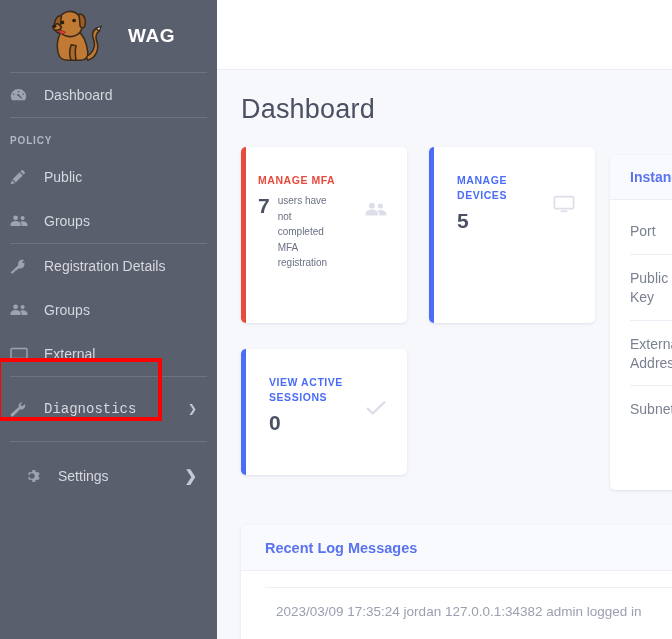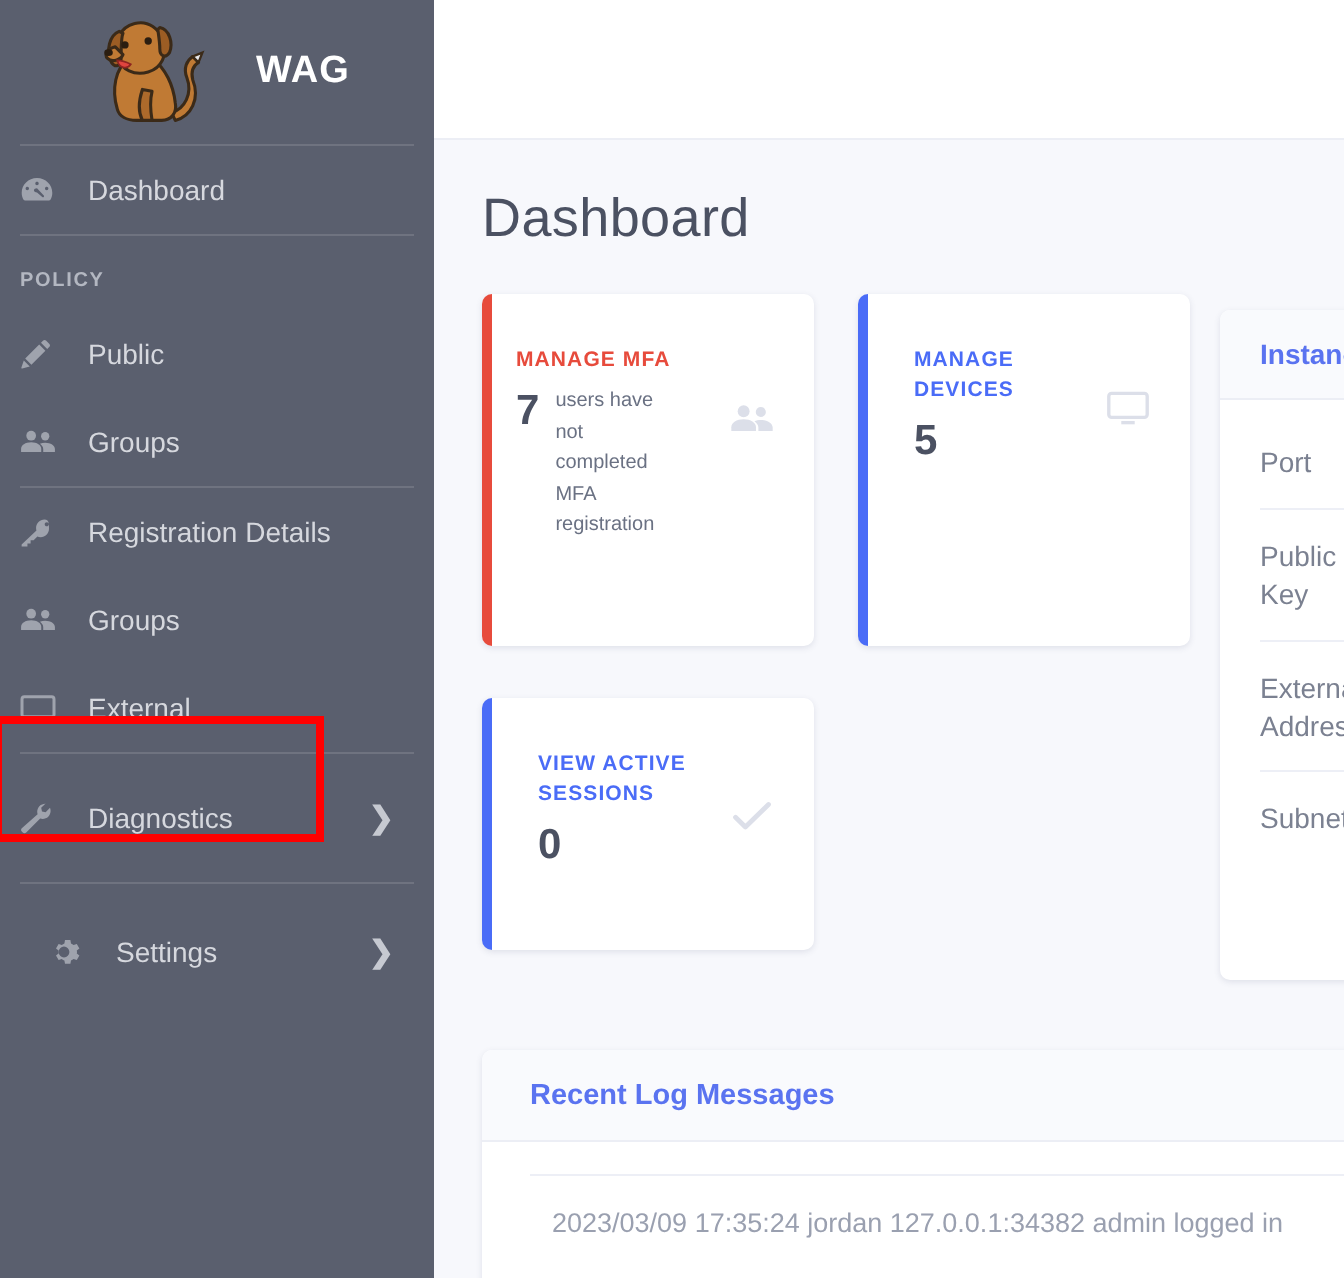--- a/index.html
+++ b/index.html
@@ -281,21 +281,21 @@
         <svg width="18" height="15" viewBox="0 0 18 15" fill="none" stroke="currentColor" stroke-width="1.5">
           <rect x="1" y="1.4" width="16" height="10" rx="1.2"></rect>
           <path d="M6.2 13.6h5.6"></path>
         </svg>
       </span>
       <span class="nav-label">External</span>
     </div>
 
     <div class="nav-divider"></div>
 
-    <div class="nav-item" style="margin-top:10px;">
+    <div class="nav-item" style="margin-top:10px;font-family:Liberation Mono, monospace;">
       <span class="ico">
         <svg width="17" height="16" viewBox="0 0 17 16" fill="currentColor">
           <path d="M12.6.9c-2.2 0-4 1.8-4 4 0 .4.1.8.2 1.2L.9 13.1c-.5.5-.5 1.2 0 1.7l.5.5c.5.5 1.2.5 1.7 0l7-7c.4.1.8.2 1.2.2 2.2 0 4-1.8 4-4 0-.6-.1-1.1-.3-1.6l-2.2 2.2-1.8-.4-.4-1.8L12.8.7c-.1 0-.1 0-.2 0z"></path>
         </svg>
       </span>
       <span class="nav-label">Diagnostics</span>
       <span class="nav-caret">❯</span>
     </div>
 
     <div class="nav-divider" style="margin-top:10px;"></div>

